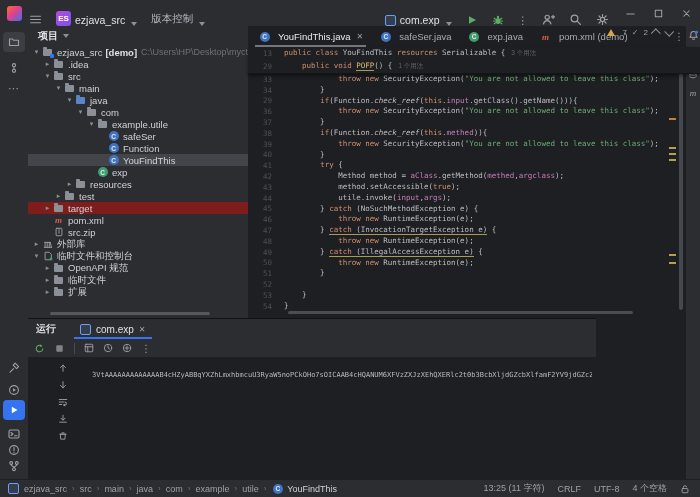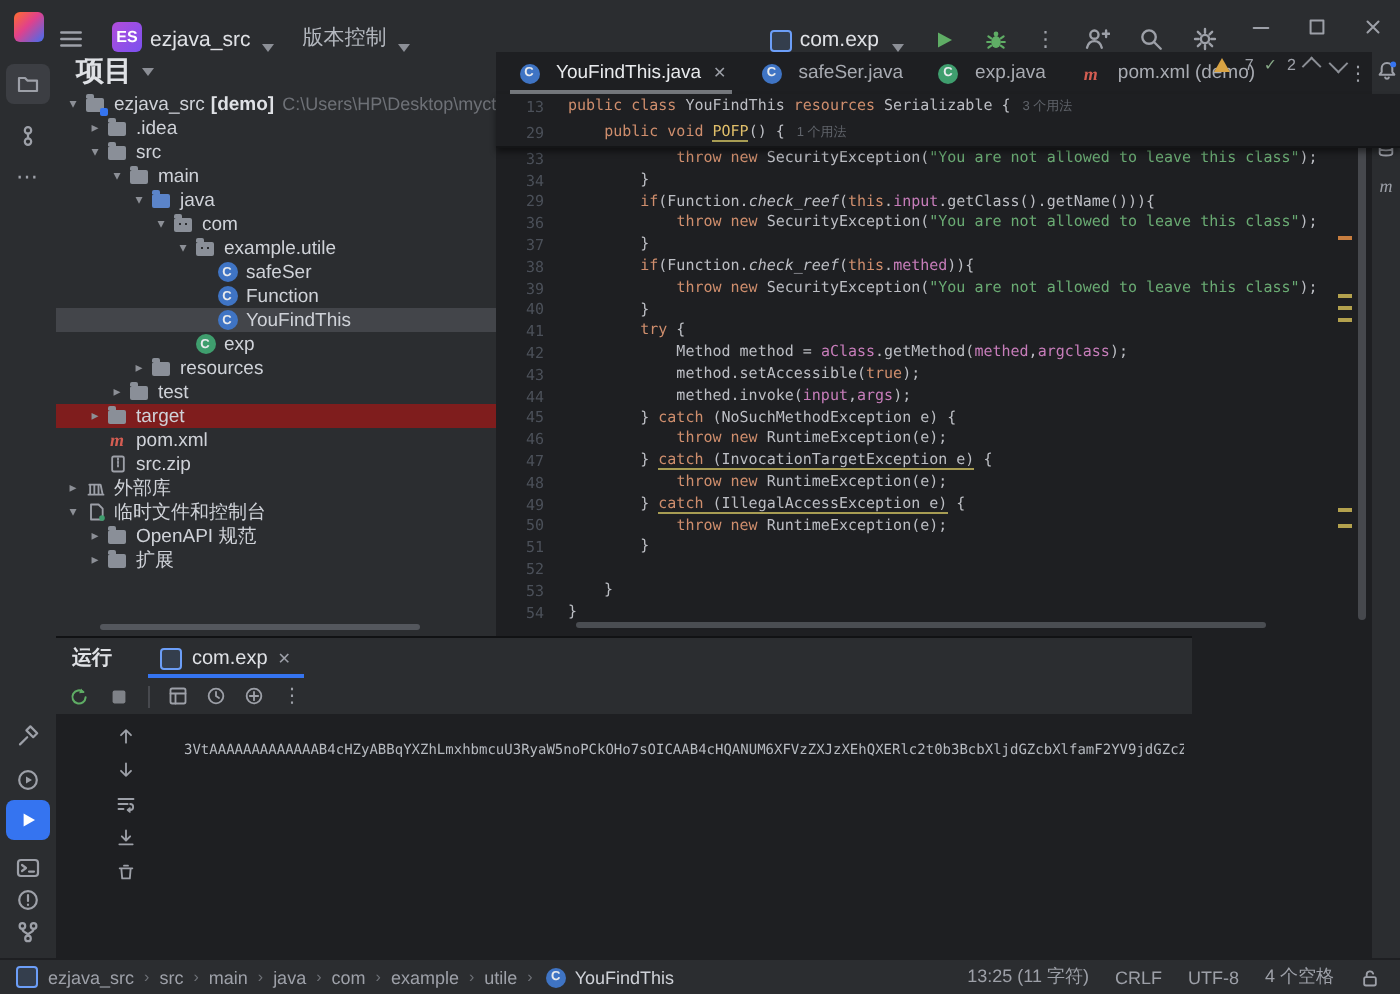--- a/index.html
+++ b/index.html
@@ -29,21 +29,21 @@
            border-right:1px solid #1e1f22;}
   .stripe-btn{position:absolute;left:3px;width:22px;height:20px;border-radius:4px;
               display:flex;align-items:center;justify-content:center;color:#9da0a8;font-size:11px;}
   .stripe-btn.active-grey{background:#3c3e43;}
   .stripe-btn.active-blue{background:#3574f0;}
   .stripe-btn.active-blue svg *{stroke:#fff;}
   .stripe-btn.active-blue svg .f{fill:#fff;stroke:none;}
   
   #tree-panel{position:absolute;top:26px;left:28px;width:220px;height:292px;background:#2b2d30;
               border-right:1px solid #1e1f22;overflow:hidden;}
-  #tree-head{height:20px;display:flex;align-items:center;padding-left:10px;font-size:14px;
+  #tree-head{height:20px;display:flex;align-items:center;padding-left:10px;font-size:10px;
              color:#dfe1e5;font-weight:bold;gap:3px;}
   .trow{height:12px;display:flex;align-items:center;font-size:9.5px;white-space:nowrap;color:#cfd2d8;}
   .trow.sel{background:#43454a;}
   .trow.hl{background:#7f1d1d;}
   .chev{width:9px;font-size:7px;color:#8c8f96;text-align:center;flex:none;}
   .tico{width:11px;height:11px;margin:0 4px 0 1px;display:flex;align-items:center;justify-content:center;flex:none;}
   .fold{width:9px;height:7px;border-radius:1px;position:relative;background:#8a8f98;}
   .fold::before{content:"";position:absolute;top:-2px;left:0;width:4px;height:2px;border-radius:1px 1px 0 0;background:inherit;}
   .fold.blue{background:#5b84c9;}
   .fold.pkg::after{content:"";position:absolute;left:2px;top:2px;width:5px;height:3px;
@@ -389,20 +389,27 @@
           <span class="tico">
             <span class="fold"></span>
           </span>
           <span class="tlabel">OpenAPI 规范</span>
         </div>
         <div class="trow" style="padding-left: 15px;">
           <span class="chev">▸</span>
           <span class="tico">
             <span class="fold"></span>
           </span>
+          <span class="tlabel">临时文件</span>
+        </div>
+        <div class="trow" style="padding-left: 15px;">
+          <span class="chev">▸</span>
+          <span class="tico">
+            <span class="fold"></span>
+          </span>
           <span class="tlabel">扩展</span>
         </div>
       </div>
     <div id="tree-hscroll"></div>
   </div>
 
   <div id="editor">
     <div id="tabs">
       <div class="etab active">
           <span class="tico">
@@ -481,21 +488,21 @@
         <div class="cline">
           <span class="ln">42</span>
           <pre class="ctext"><span class="seg-t">            Method method = </span><span class="seg-f">aClass</span><span class="seg-t">.getMethod(</span><span class="seg-f">methed</span><span class="seg-t">,</span><span class="seg-f">argclass</span><span class="seg-t">);</span></pre>
         </div>
         <div class="cline">
           <span class="ln">43</span>
           <pre class="ctext"><span class="seg-t">            method.setAccessible(</span><span class="seg-k">true</span><span class="seg-t">);</span></pre>
         </div>
         <div class="cline">
           <span class="ln">44</span>
-          <pre class="ctext"><span class="seg-t">            methed.invoke(</span><span class="seg-f">input</span><span class="seg-t">,</span><span class="seg-f">args</span><span class="seg-t">);</span></pre>
+          <pre class="ctext"><span class="seg-t">            utile.invoke(</span><span class="seg-f">input</span><span class="seg-t">,</span><span class="seg-f">args</span><span class="seg-t">);</span></pre>
         </div>
         <div class="cline">
           <span class="ln">45</span>
           <pre class="ctext"><span class="seg-t">        } </span><span class="seg-k">catch</span><span class="seg-t"> (NoSuchMethodException e) {</span></pre>
         </div>
         <div class="cline">
           <span class="ln">46</span>
           <pre class="ctext"><span class="seg-t">            </span><span class="seg-k">throw new </span><span class="seg-t">RuntimeException(e);</span></pre>
         </div>
         <div class="cline">

